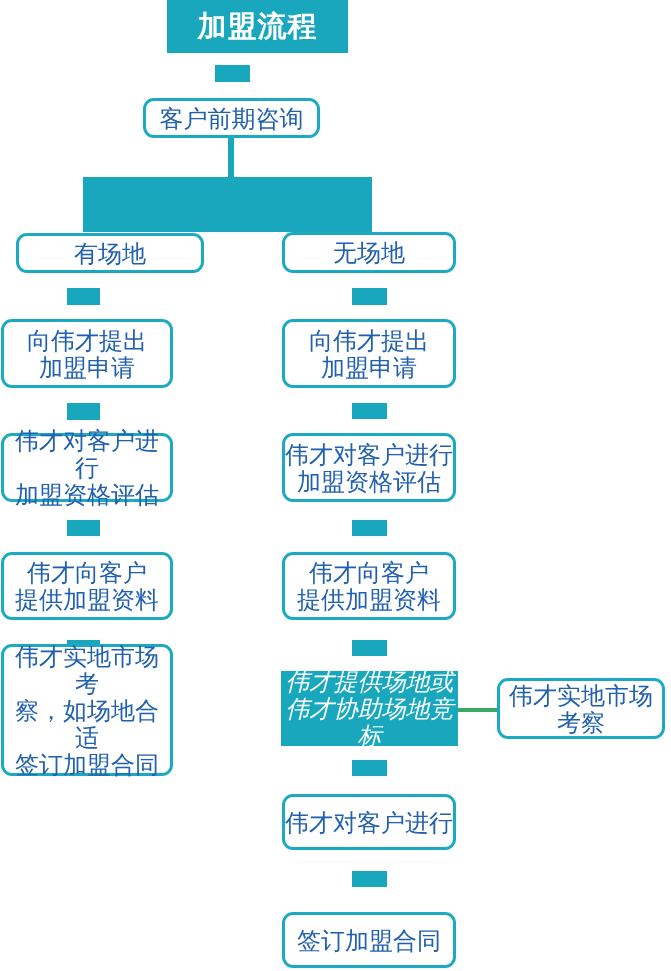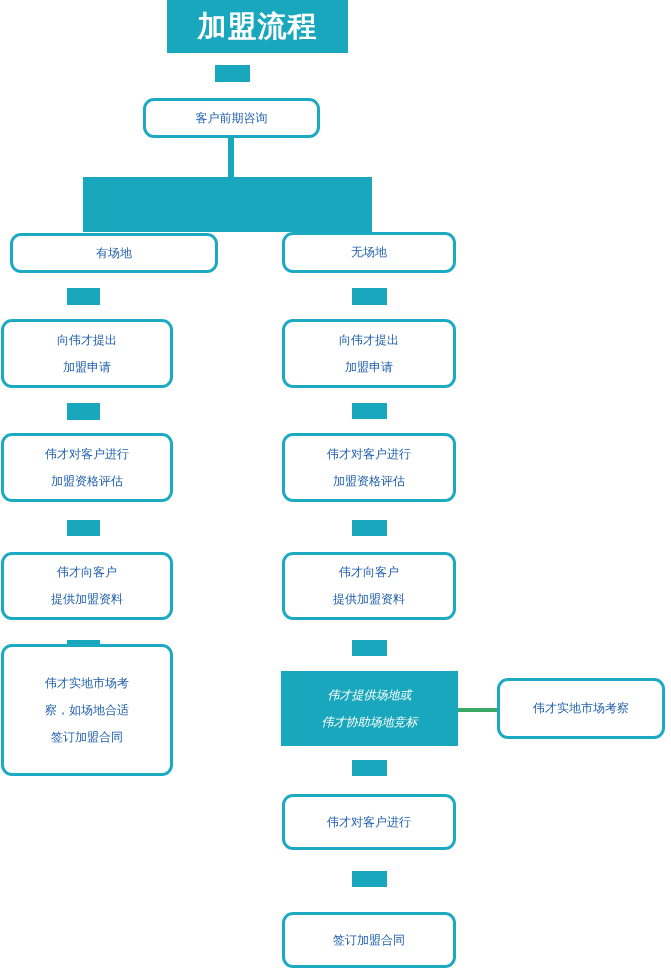--- a/index.html
+++ b/index.html
@@ -23,21 +23,21 @@
     display:flex;align-items:center;justify-content:center;
     letter-spacing:1px;
     margin-left:24px;
   }
   .box{
     position:absolute;box-sizing:border-box;
     background:#ffffff;
     border:3px solid var(--box-border);
     border-radius:11px;
     color:var(--text-blue);
-    font-size:12px;line-height:27px;
+    font-size:24px;line-height:27px;
     display:flex;align-items:center;justify-content:center;
     text-align:center;white-space:pre-line;
   }
   .box--filled{
     background:var(--teal);
     border:none;border-radius:0;
     color:#ffffff;
     font-style:italic;
   }
   .conn{position:absolute;background:var(--teal);}
@@ -51,21 +51,21 @@
   <div class="title-banner">加盟流程</div>
 
   <div class="conn" style="left:215px;top:65px;width:35px;height:17px;"></div>
 
   <div class="box" style="left:143px;top:98px;width:177px;height:40px;">客户前期咨询</div>
 
   <div class="conn" style="left:228px;top:138px;width:6px;height:39px;"></div>
 
   <div class="conn" style="left:83px;top:177px;width:289px;height:55px;"></div>
 
-  <div class="box" style="left:10px;top:233px;width:208px;height:40px;">有场地</div>
+  <div class="box" style="left:16px;top:233px;width:188px;height:40px;">有场地</div>
   <div class="conn" style="left:67px;top:288px;width:33px;height:17px;"></div>
 
   <div class="box" style="left:1px;top:319px;width:172px;height:69px;">向伟才提出
 加盟申请</div>
   <div class="conn" style="left:67px;top:403px;width:33px;height:17px;"></div>
 
   <div class="box" style="left:1px;top:433px;width:172px;height:69px;">伟才对客户进行
 加盟资格评估</div>
   <div class="conn" style="left:67px;top:520px;width:33px;height:16px;"></div>
 

